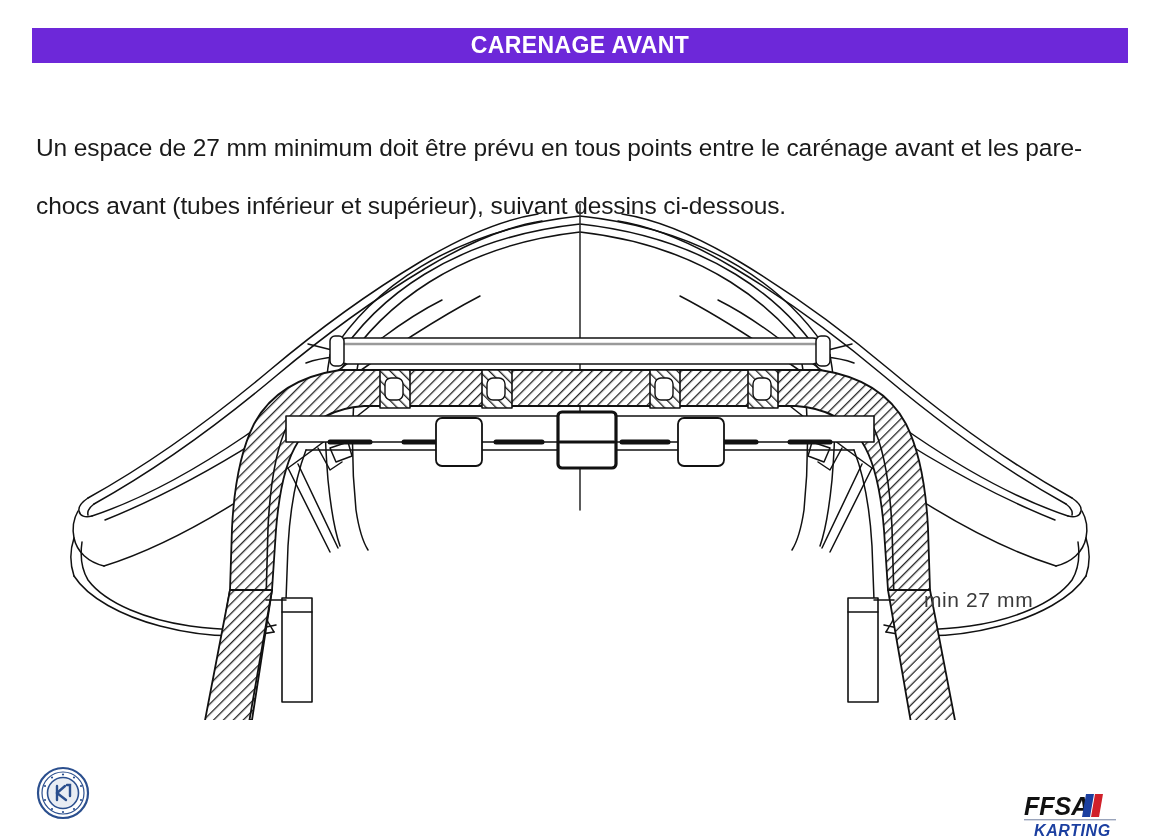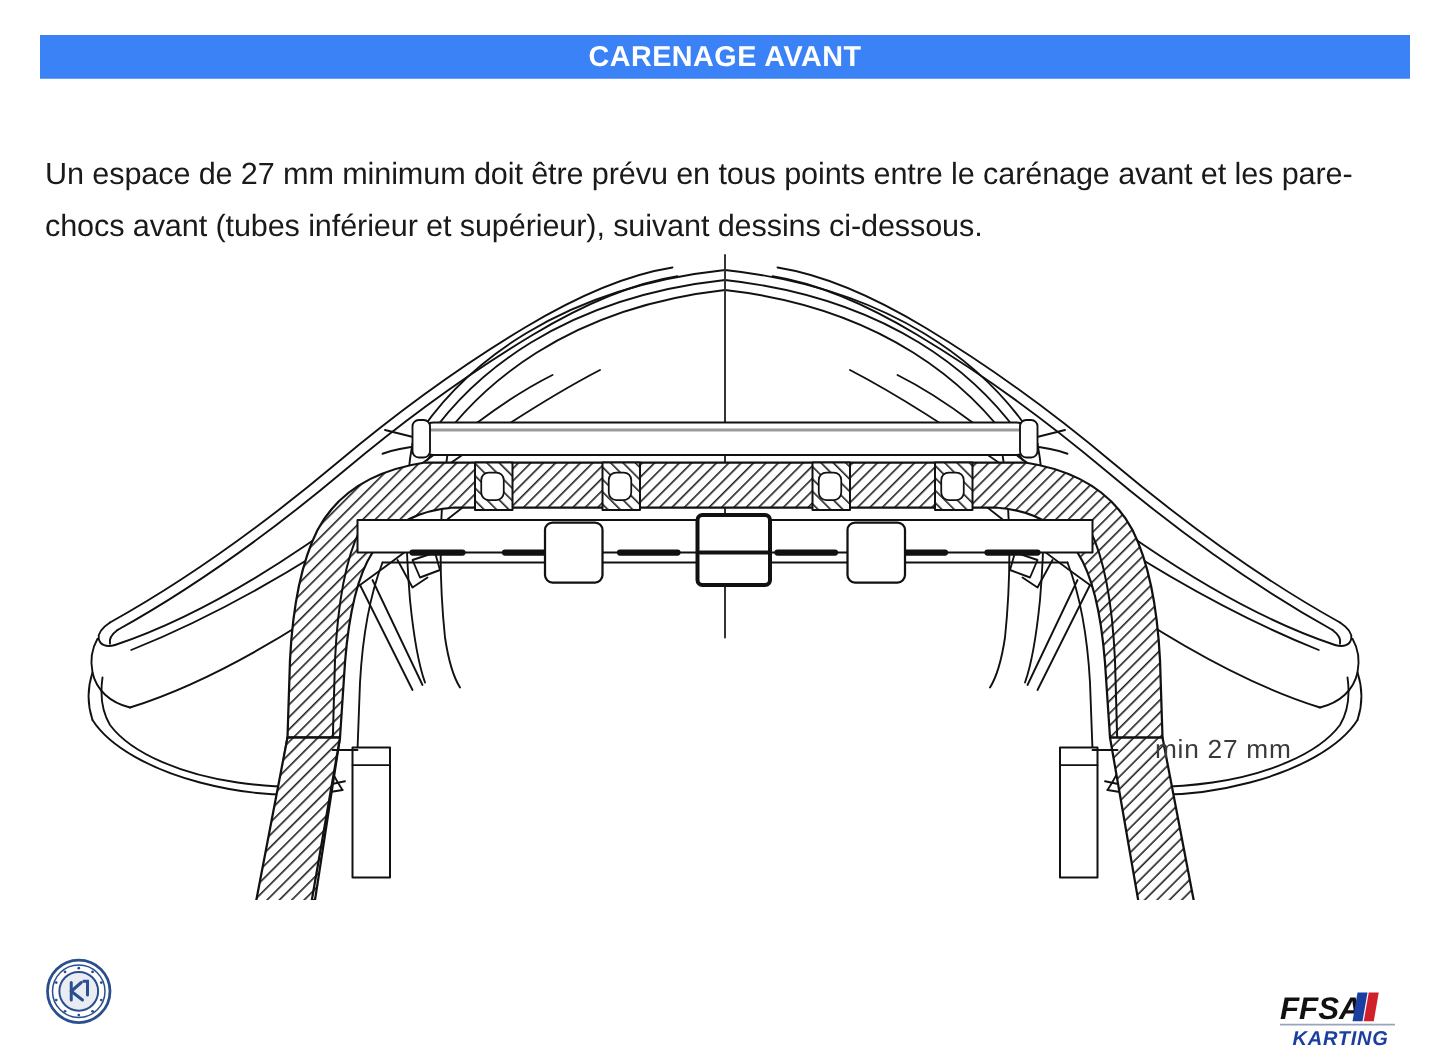--- a/index.html
+++ b/index.html
@@ -15,41 +15,41 @@
     font-family: "Liberation Sans", sans-serif;
   }
 
   
   #title-banner {
     position: absolute;
     left: 32px;
     top: 28px;
     width: 1096px;
     height: 35px;
-    background: #3b82f6;
+    background: #6d28d9;
     display: flex;
     align-items: center;
     justify-content: center;
   }
   #title-text {
     color: #ffffff;
     font-size: 23px;
     font-weight: bold;
     letter-spacing: 0.4px;
     line-height: 1;
   }
 
   
   #intro-paragraph {
     position: absolute;
     left: 36px;
     top: 94px;
     width: 1070px;
     font-size: 24.5px;
-    line-height: 42px;
+    line-height: 58px;
     color: #1a1a1a;
     letter-spacing: -0.1px;
   }
 
   
   #drawing-area {
     position: absolute;
     left: 30px;
     top: 180px;
     width: 1100px;

